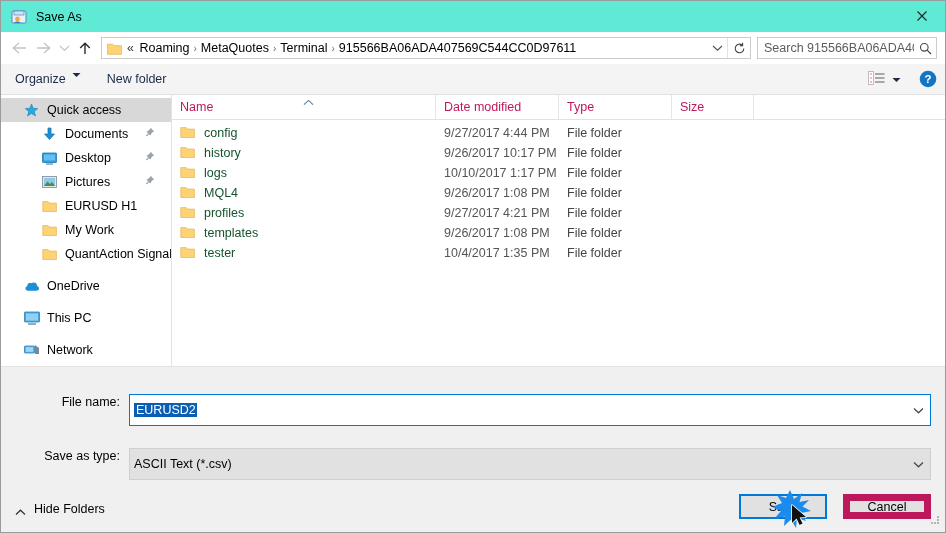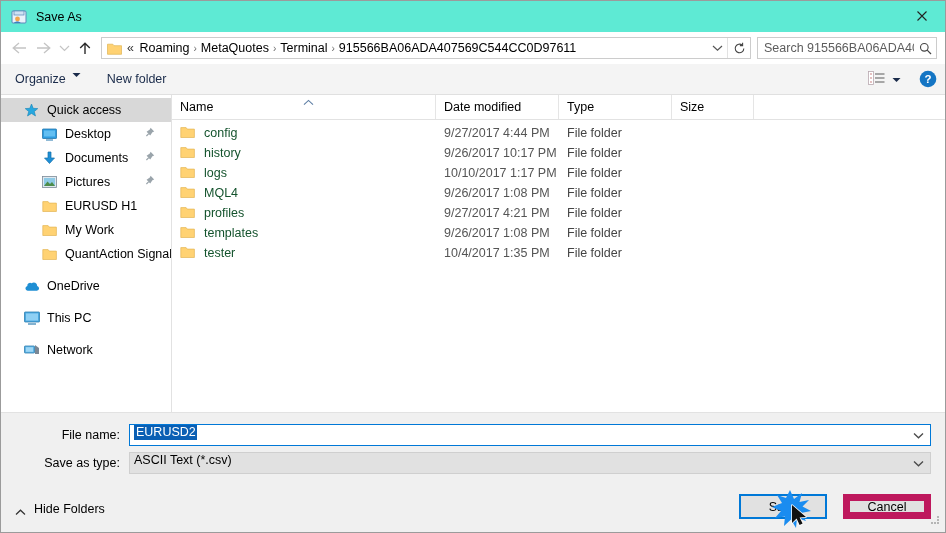--- a/index.html
+++ b/index.html
@@ -242,21 +242,21 @@
     display: flex;
     border-bottom: 1px solid #e2e2e2;
     align-items: stretch;
     background: #fff;
     position: relative;
   }
   .col {
     display: flex;
     align-items: center;
     font-size: 12.5px;
-    color: #000000;
+    color: #be185d;
     padding-left: 8px;
     border-right: 1px solid #e5e5e5;
     box-sizing: border-box;
     position: relative;
   }
   .col.c-name { width: 264px; }
   .col.c-date { width: 123px; }
   .col.c-type { width: 113px; }
   .col.c-size { width: 82px; }
   .sortmark {
@@ -297,26 +297,28 @@
   .form-label {
     width: 114px;
     text-align: right;
     padding-right: 9px;
     font-size: 12.5px;
     color: #000;
     box-sizing: border-box;
   }
   .combo {
     flex: 1;
-    height: 22px;
+    height: 32px;
     box-sizing: border-box;
     display: flex;
+    align-items: center;
     background: #ffffff;
     border: 1px solid #0078d7;
     position: relative;
+    margin-top: 16px;
   }
   .combo.readonly {
     background: #e1e1e1;
     border: 1px solid #cfcfcf;
   }
   .combo .val {
     flex: 1;
     font-size: 12.5px;
     padding-left: 4px;
     color: #000;
@@ -522,42 +524,42 @@
         <span class="side-ico">
           <svg width="15" height="15" viewBox="0 0 15 15">
             <path d="M7.5 1 L9.2 5.3 L13.8 5.6 L10.3 8.5 L11.5 13 L7.5 10.4 L3.5 13 L4.7 8.5 L1.2 5.6 L5.8 5.3 Z" fill="#27a8e0" stroke="#1b84b5" stroke-width="0.6"></path>
           </svg>
         </span>
         <span class="side-label">Quick access</span>
       </div>
 
       <div class="side-item child">
         <span class="side-ico">
+          <svg width="13" height="14" viewBox="0 0 13 14">
+            <path d="M5 1 H8 V7 H11.5 L6.5 12.5 L1.5 7 H5 Z" fill="#1e8fd6" stroke="#1670ab" stroke-width="0.7"></path>
+          </svg>
+        </span>
+        <span class="side-label">Documents</span>
+        <span class="side-pin">
+          <svg width="11" height="12" viewBox="0 0 11 12">
+            <path d="M6.6 0.8 L10.2 4.4 L8.4 5.2 L6.2 8.4 L2.6 4.8 L5.8 2.6 Z" fill="#9aa4ab"></path>
+            <path d="M2.4 9 L4.8 6.6" stroke="#9aa4ab" stroke-width="1.2"></path>
+          </svg>
+        </span>
+      </div>
+
+      <div class="side-item child">
+        <span class="side-ico">
           <svg width="15" height="13" viewBox="0 0 15 13">
             <rect x="0.5" y="1" width="14" height="9.5" rx="0.6" fill="#2f9ce0" stroke="#2277ad" stroke-width="0.8"></rect>
             <rect x="2" y="2.5" width="11" height="6" fill="#63bff2"></rect>
             <path d="M4 12 H11" stroke="#2277ad" stroke-width="1"></path>
           </svg>
         </span>
         <span class="side-label">Desktop</span>
-        <span class="side-pin">
-          <svg width="11" height="12" viewBox="0 0 11 12">
-            <path d="M6.6 0.8 L10.2 4.4 L8.4 5.2 L6.2 8.4 L2.6 4.8 L5.8 2.6 Z" fill="#9aa4ab"></path>
-            <path d="M2.4 9 L4.8 6.6" stroke="#9aa4ab" stroke-width="1.2"></path>
-          </svg>
-        </span>
-      </div>
-
-      <div class="side-item child">
-        <span class="side-ico">
-          <svg width="13" height="14" viewBox="0 0 13 14">
-            <path d="M5 1 H8 V7 H11.5 L6.5 12.5 L1.5 7 H5 Z" fill="#1e8fd6" stroke="#1670ab" stroke-width="0.7"></path>
-          </svg>
-        </span>
-        <span class="side-label">Documents</span>
         <span class="side-pin">
           <svg width="11" height="12" viewBox="0 0 11 12">
             <path d="M6.6 0.8 L10.2 4.4 L8.4 5.2 L6.2 8.4 L2.6 4.8 L5.8 2.6 Z" fill="#9aa4ab"></path>
             <path d="M2.4 9 L4.8 6.6" stroke="#9aa4ab" stroke-width="1.2"></path>
           </svg>
         </span>
       </div>
 
       <div class="side-item child">
         <span class="side-ico">

